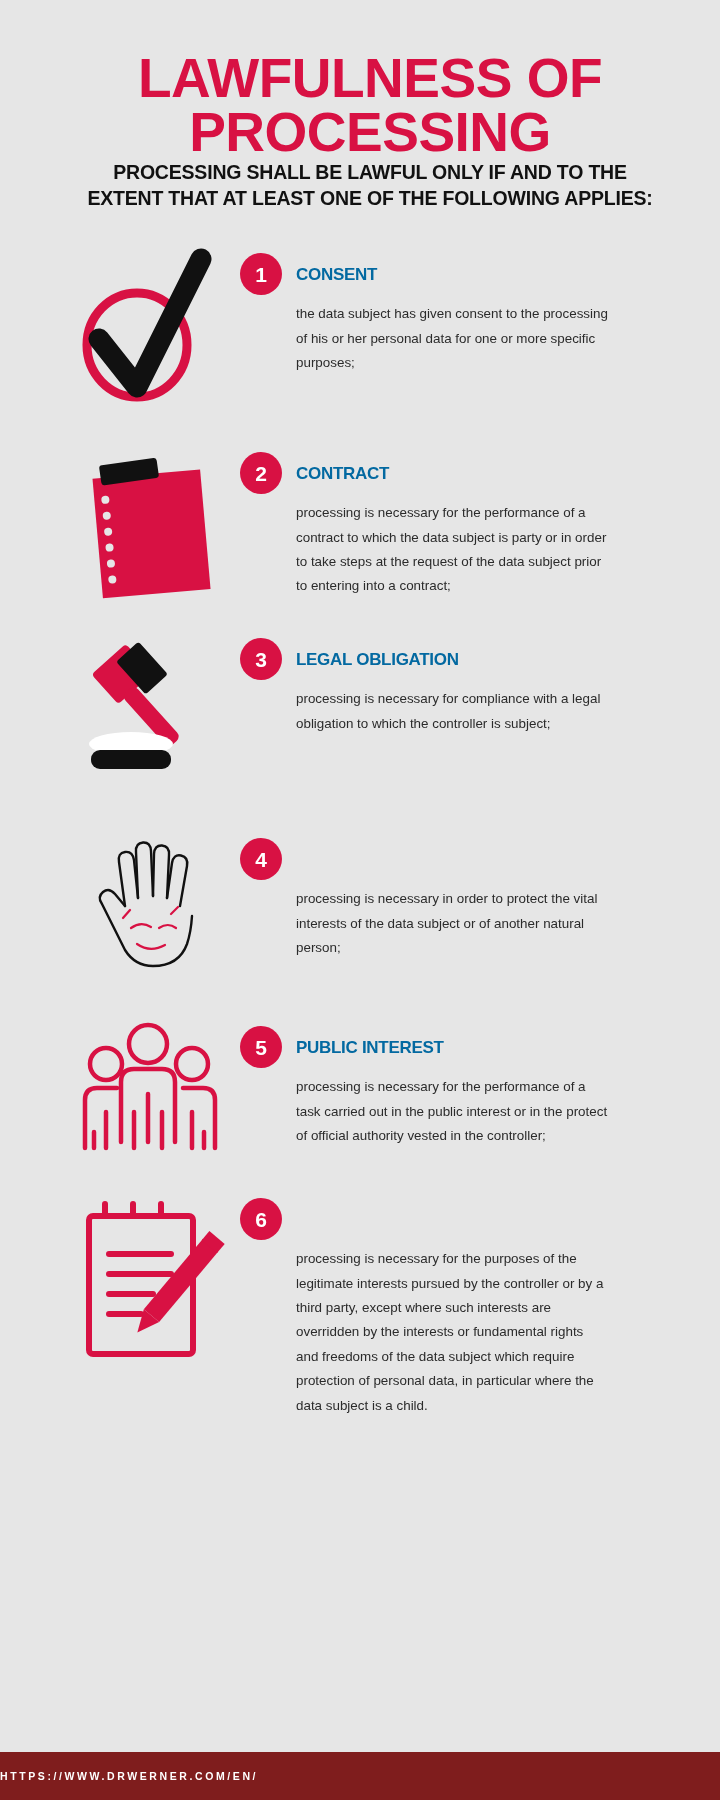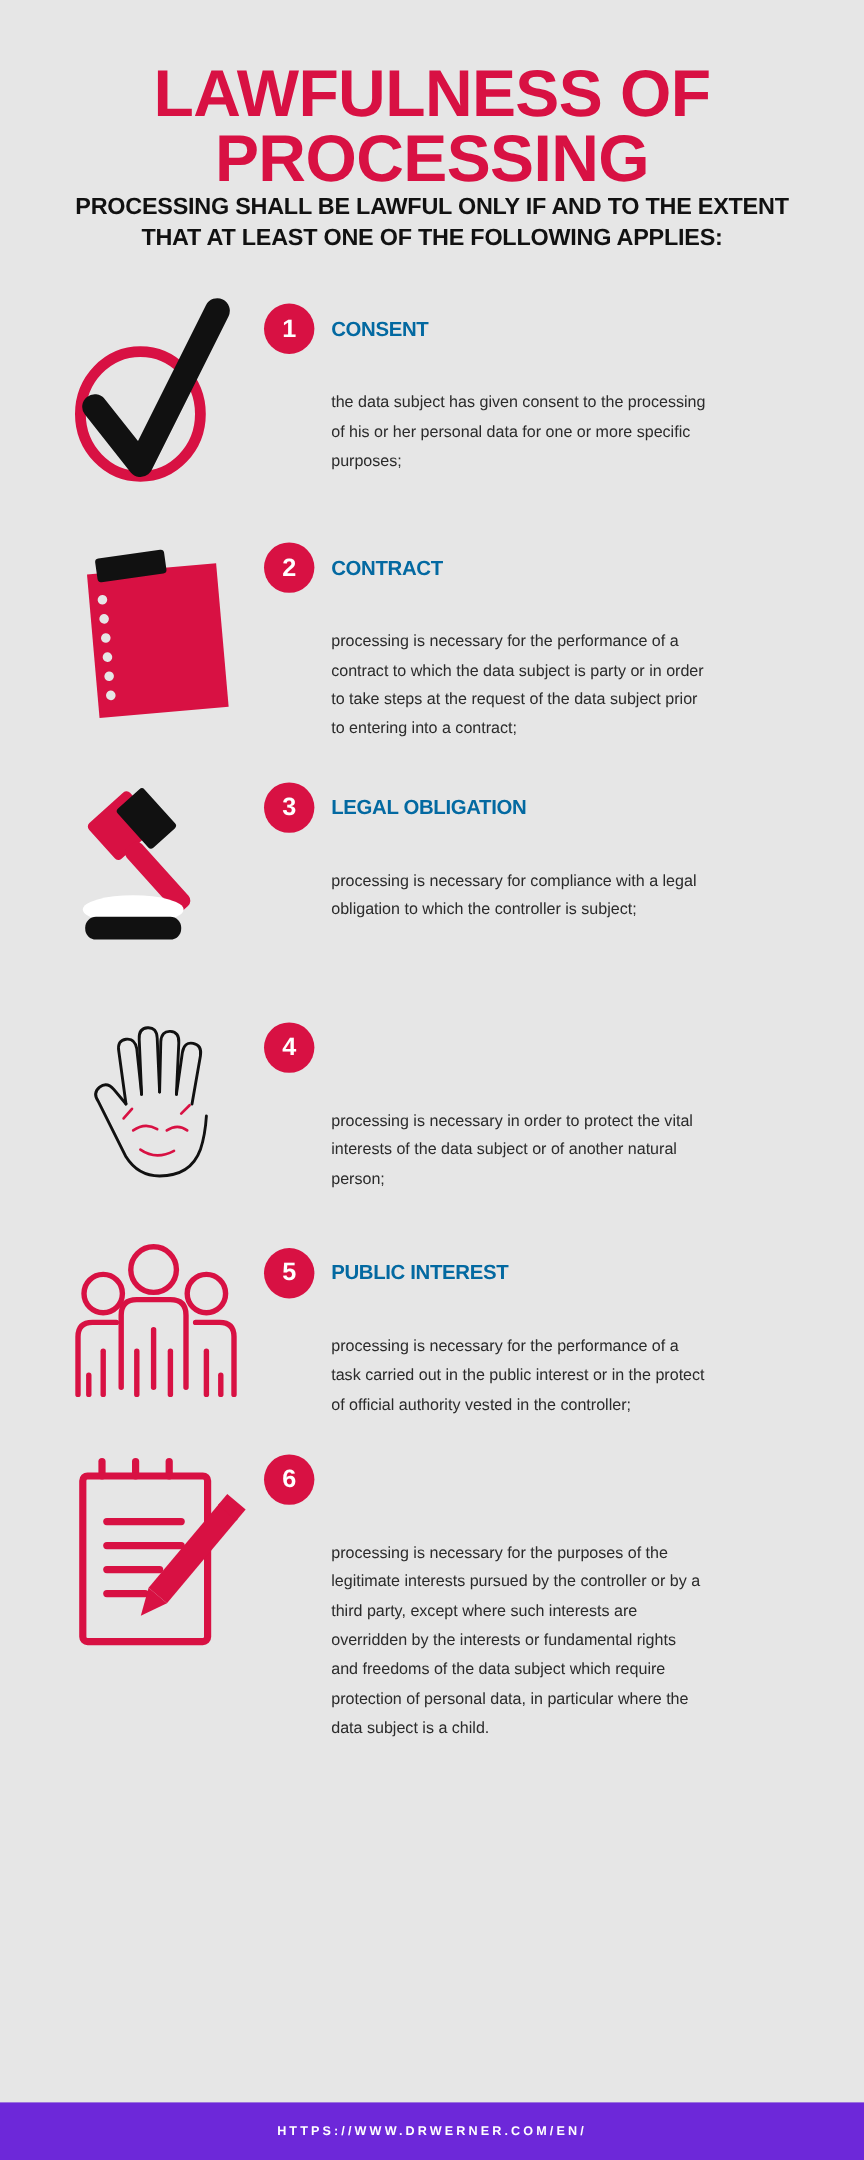--- a/index.html
+++ b/index.html
@@ -8,20 +8,21 @@
     height: 1800px;
     background: #e6e6e6;
     font-family: "Liberation Sans", sans-serif;
   }
   .page {
     position: relative;
     width: 720px;
     height: 1800px;
     background: #e6e6e6;
     overflow: hidden;
+    padding-left: 20px;
   }
 
   
   .header { padding: 52px 60px 0 60px; text-align: center; }
   .title {
     color: #d81143;
     font-weight: bold;
     font-size: 55px;
     line-height: 0.98;
     letter-spacing: -0.5px;
@@ -70,21 +71,21 @@
   }
   .item-title {
     color: #0369a1;
     font-weight: bold;
     font-size: 17px;
     line-height: 1.12;
     letter-spacing: -0.3px;
     text-transform: uppercase;
   }
   .item-body {
-    margin-top: 28px;
+    margin-top: 7px;
     margin-left: 56px;
     color: #2b2b2b;
     font-size: 13.4px;
     line-height: 1.82;
     max-width: 312px;
   }
 
   
   .item-1 { margin-bottom: 40px; }
   .item-2 { margin-bottom: 22px; }
@@ -92,24 +93,23 @@
   .item-4 { margin-bottom: 34px; }
   .item-5 { margin-bottom: 18px; }
   .item-6 { margin-bottom: 0; }
 
   
   .footer {
     position: absolute;
     left: 0; bottom: 0;
     width: 720px;
     height: 48px;
-    background: #6d28d9;
+    background: #7f1d1d;
     display: flex;
     align-items: center;
-    justify-content: center;
   }
   .footer-link {
     color: #ffffff;
     font-size: 10.5px;
     font-weight: bold;
     letter-spacing: 2.6px;
     text-decoration: none;
     text-transform: uppercase;
   }
 

